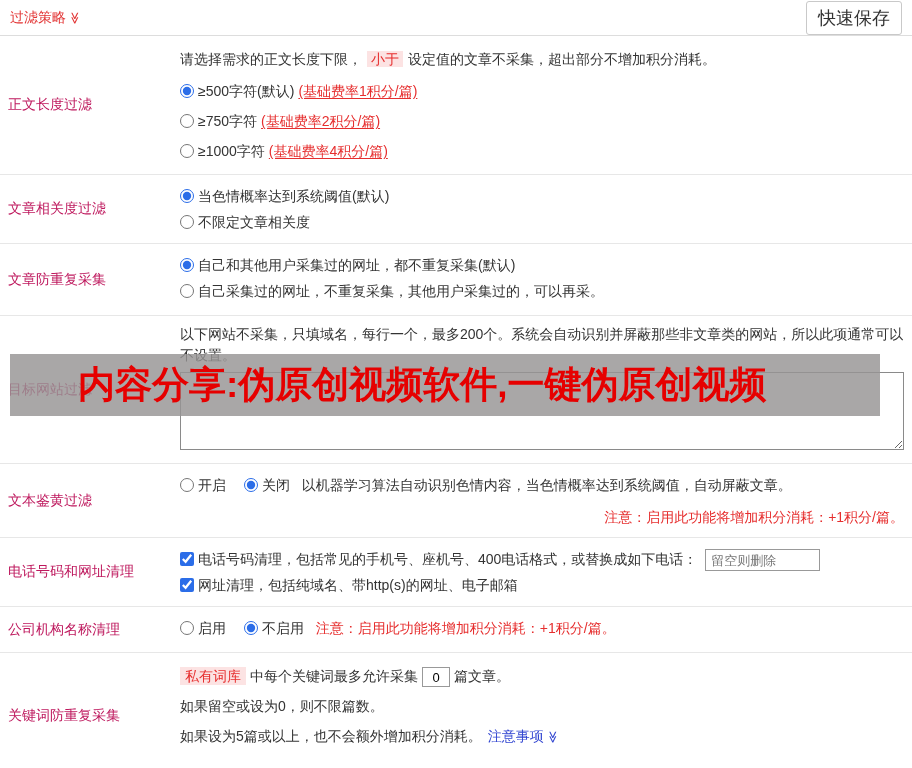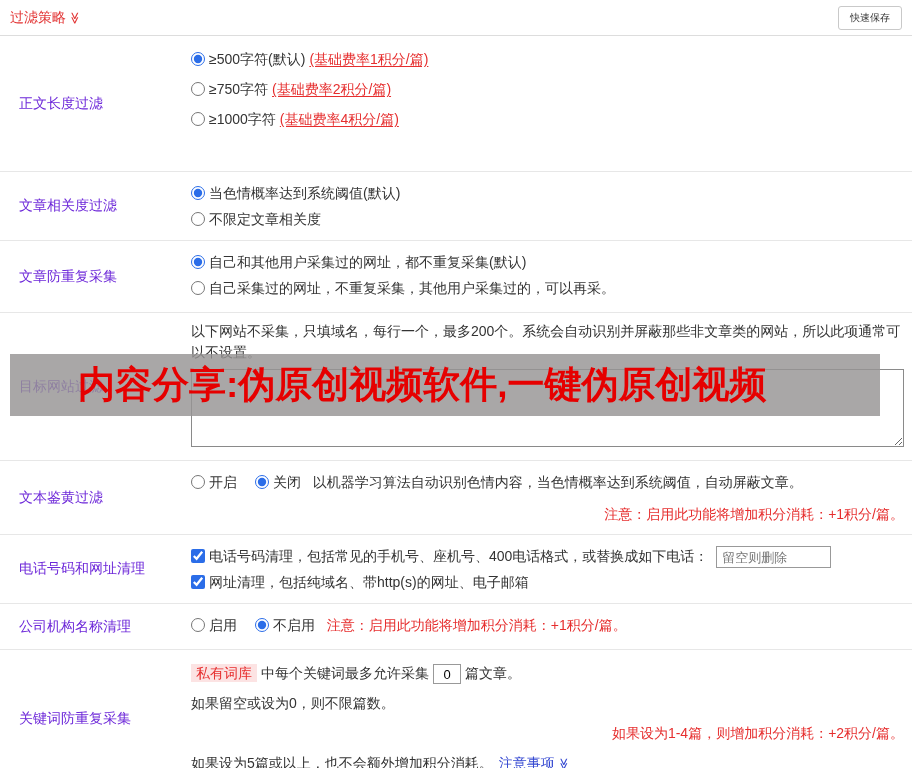--- a/index.html
+++ b/index.html
@@ -10,27 +10,27 @@
     font-size: 14px; color: #333;
   }
   .topbar {
     height: 36px; display: flex; align-items: center; justify-content: space-between;
     padding: 0 10px; border-bottom: 1px solid #ddd;
   }
   .page-title { color: #e23434; font-size: 14px; }
   .chev { display: inline-block; transform: rotate(90deg); font-size: 12px; margin-left: 3px; }
   .save-btn {
     border: 1px solid #c9c9c9; background: #fff; border-radius: 3px;
-    padding: 4px 11px; font-size: 10px; color: #333; cursor: pointer;
+    padding: 4px 11px; font-size: 18px; color: #333; cursor: pointer;
     font-family: inherit;
   }
   .row { display: flex; border-bottom: 1px solid #e7e7e7; }
   .row-label {
     width: 172px; flex-shrink: 0; padding: 0 8px;
-    display: flex; align-items: center; color: #6d28d9; margin-left: 11px;
+    display: flex; align-items: center; color: #be185d;
   }
   .row-content { flex: 1; padding: 8px 8px; }
   .row-length  { min-height: 136px; }
   .row-rel     { min-height: 66px; }
   .row-dedup   { min-height: 72px; }
   .row-site    { min-height: 148px; }
   .row-porn    { min-height: 74px; }
   .row-phone   { min-height: 64px; }
   .row-company { min-height: 46px; }
   .row-keyword { min-height: 126px; border-bottom: none; }
@@ -81,20 +81,21 @@
 <div class="topbar">
   <div>
     <span class="page-title">过滤策略</span><span class="page-title chev">≫</span>
   </div>
   <button class="save-btn">快速保存</button>
 </div>
 
 <div class="row row-length">
   <div class="row-label">正文长度过滤</div>
   <div class="row-content">
+    <p class="intro"><span>请选择需求的正文长度下限，</span><span class="hl">小于</span><span>设定值的文章不采集，超出部分不增加积分消耗。</span></p>
     <div class="opt-line">
       <label><input type="radio" name="len" checked="" style=""><span>≥500字符(默认)</span><span class="fee">(基础费率1积分/篇)</span></label>
     </div>
     <div class="opt-line">
       <label><input type="radio" name="len" style=""><span>≥750字符</span><span class="fee">(基础费率2积分/篇)</span></label>
     </div>
     <div class="opt-line">
       <label><input type="radio" name="len" style=""><span>≥1000字符</span><span class="fee">(基础费率4积分/篇)</span></label>
     </div>
   </div>
@@ -168,21 +169,20 @@
   </div>
 </div>
 
 <div class="row row-keyword">
   <div class="row-label">关键词防重复采集</div>
   <div class="row-content">
     <div class="kw-line">
       <span class="tag">私有词库</span><span>中每个关键词最多允许采集</span><input type="text" class="count-input" value="0" style=""><span>篇文章。</span>
     </div>
     <div class="kw-line">如果留空或设为0，则不限篇数。</div>
-    <div class="kw-line red">如果设为1-4篇，则增加积分消耗：+2积分/篇。</div>
     <div class="kw-line">
       <span>如果设为5篇或以上，也不会额外增加积分消耗。</span><a class="link"><span>注意事项</span><span class="chev">≫</span></a>
     </div>
   </div>
 </div>
 
 <div class="watermark">
   <span class="watermark-text">内容分享:伪原创视频软件,一键伪原创视频</span>
 </div>
 

